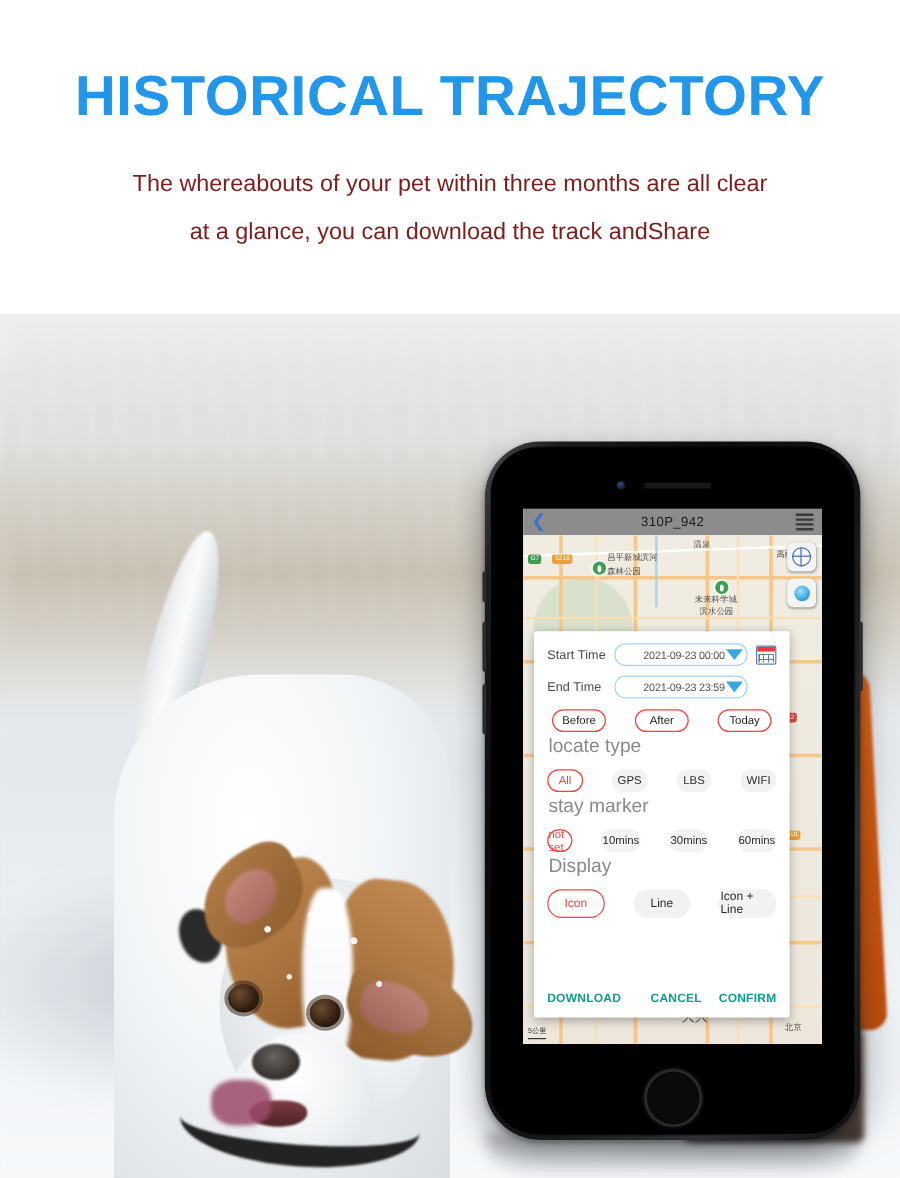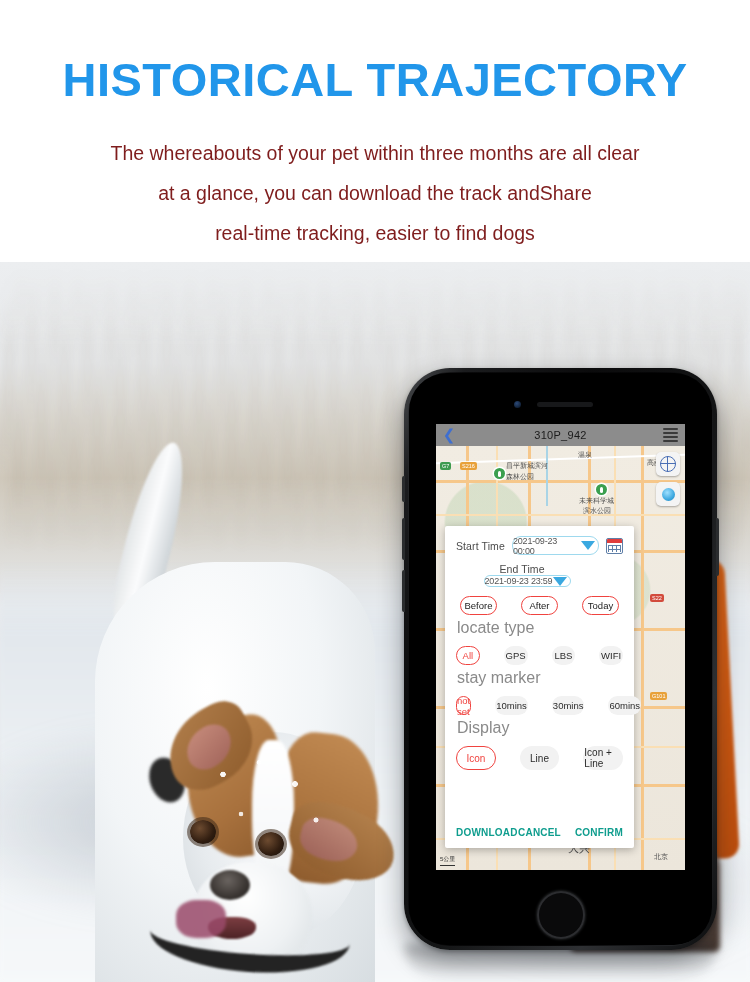--- a/index.html
+++ b/index.html
@@ -338,21 +338,21 @@
     width:13px;height:13px;border-radius:50%;
     background:radial-gradient(circle at 40% 35%, #9fe0ff 0%, #3ea9e0 60%, #1d7fb8 100%);
   }
   .scalebar {
     position:absolute; left:4px; bottom:4px; color:#333; font-size:6px;
     border-bottom:1.5px solid #333; padding-bottom:1px;
   }
 
   
   .dialog {
-    position:absolute; left:9px; top:80px; width:189px; height:322px;
+    position:absolute; left:9px; top:80px; width:213px; height:322px;
     background:#ffffff; border-radius:2px;
     box-shadow: 0 2px 8px rgba(0,0,0,.28);
     padding: 10px 11px 0 11px;
   }
   .row { display:flex; align-items:center; margin-bottom:8px; }
   .row-label {
     width:56px; font-size:10.5px; color:#4b4b4b; letter-spacing:.1px;
   }
   .time-select {
     flex:1; height:19px; border:1px solid #9ed9ee; border-radius:9px;
@@ -403,21 +403,20 @@
 </head>
 <body>
 
 <div class="page">
 
   <div class="header-zone">
     <div class="page-title">HISTORICAL TRAJECTORY</div>
     <div class="subtitle">
       <span>The whereabouts of your pet within three months are all clear</span>
       <span>at a glance, you can download the track andShare</span>
-      <span>real-time tracking, easier to find dogs</span>
     </div>
   </div>
 
   <div class="photo">
     <div class="ph-sky"></div>
     <div class="ph-reeds"></div>
     <div class="ph-snowfield"></div>
     <div class="ph-shadowpatch"></div>
     <div class="ph-shadowpatch2"></div>
     <div class="ph-orange"></div>
@@ -527,21 +526,21 @@
             <div class="time-select">
               <span class="time-val">2021-09-23 00:00</span>
               <span class="caret"></span>
             </div>
             <div class="cal-icon">
               <div class="cal-top"></div>
               <div class="cal-grid"></div>
             </div>
           </div>
 
-          <div class="row" style="padding-right:24px;flex-direction:column;">
+          <div class="row" style="padding-right:24px;">
             <div class="row-label">End Time</div>
             <div class="time-select">
               <span class="time-val">2021-09-23 23:59</span>
               <span class="caret"></span>
             </div>
           </div>
 
           <div class="pill-row" style="padding:0 4px;">
             <div class="pill outlined">Before</div>
             <div class="pill outlined">After</div>

